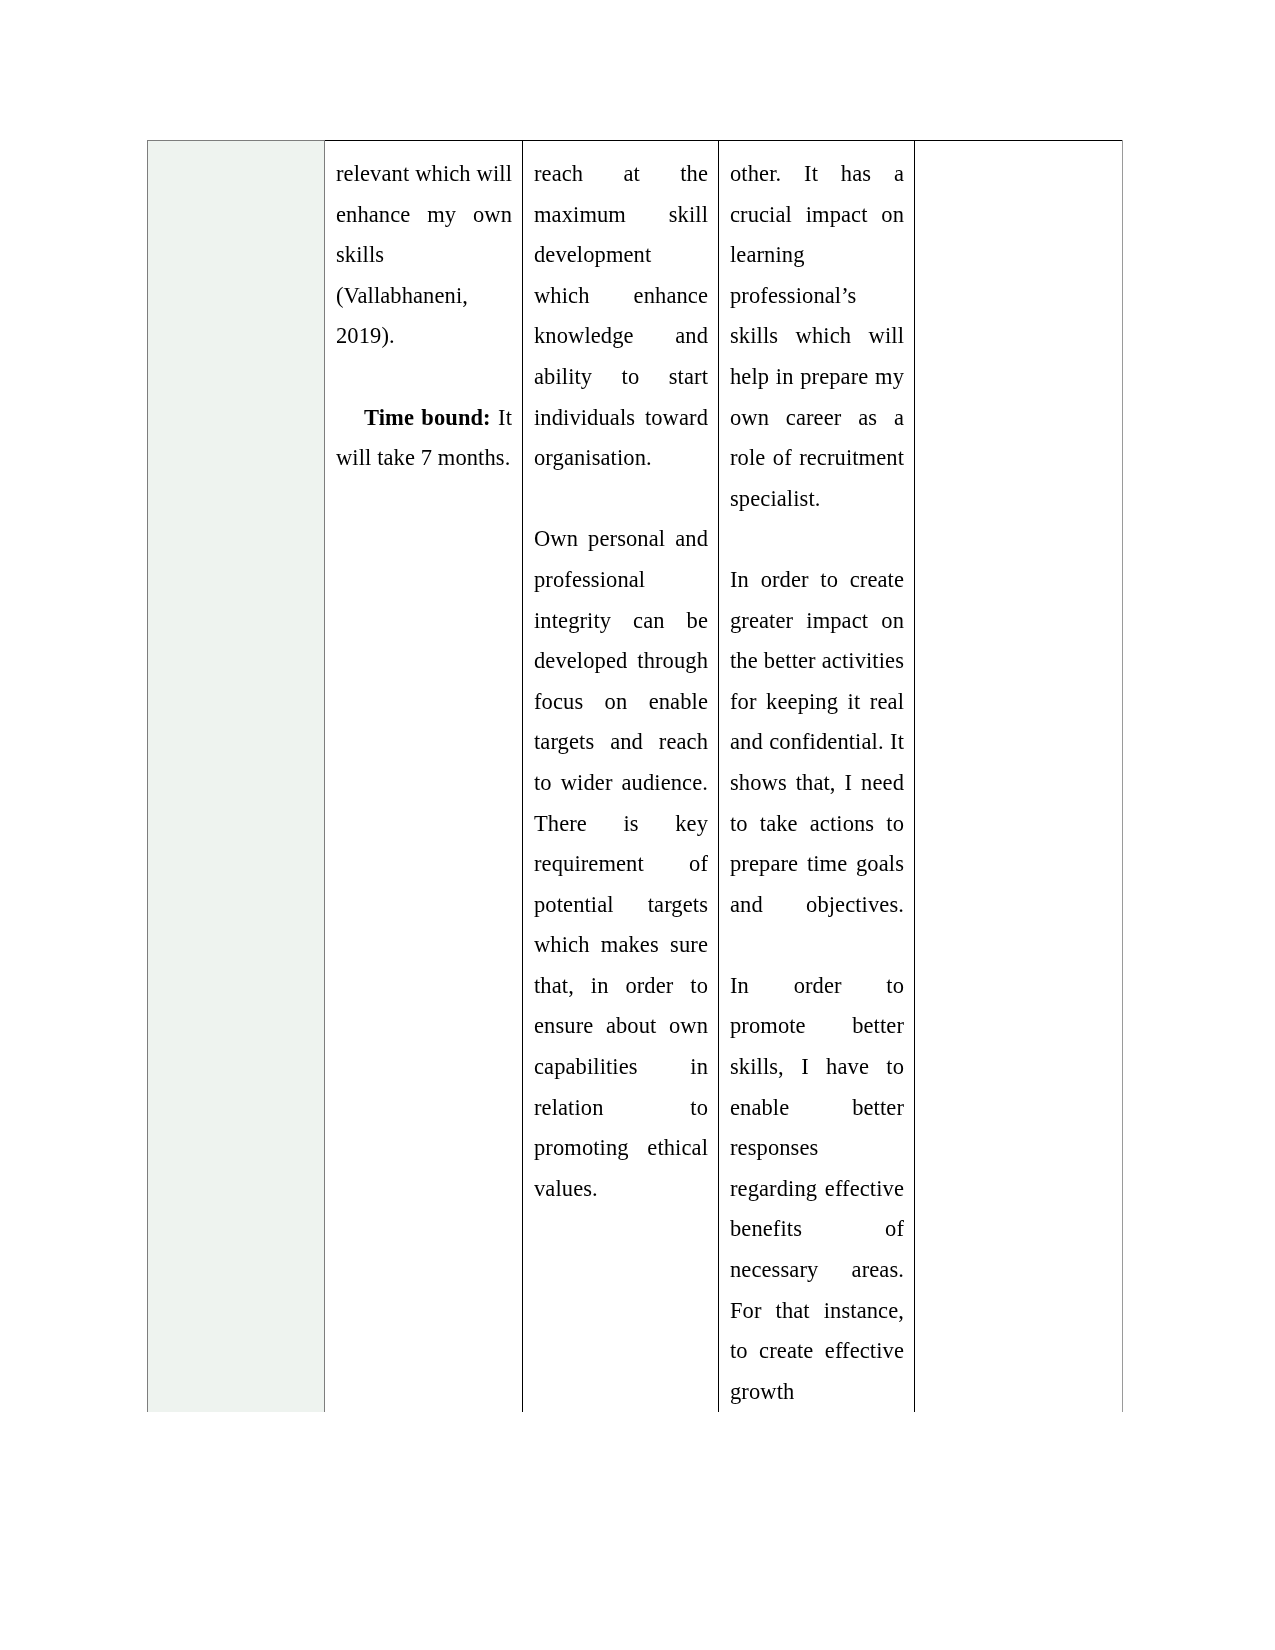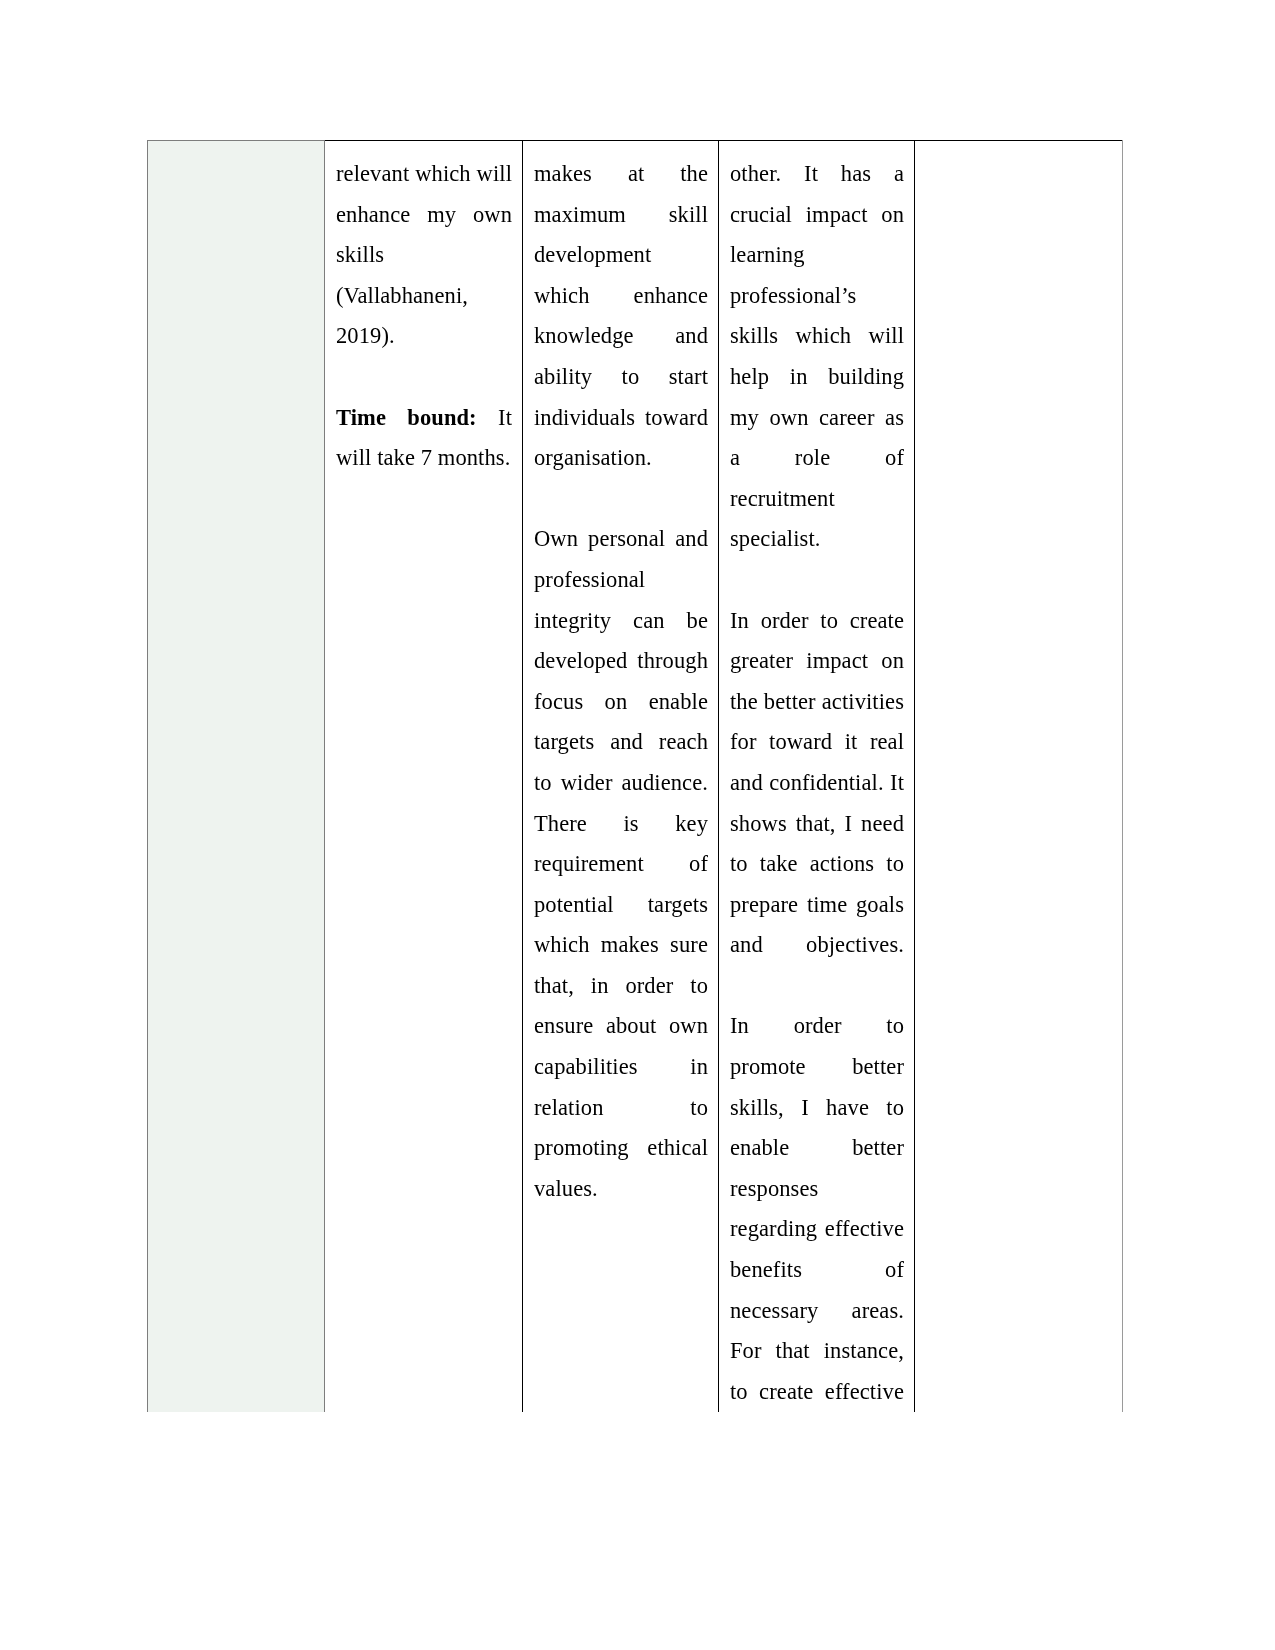--- a/index.html
+++ b/index.html
@@ -92,21 +92,21 @@
   .cell-body p.para::after {
     content: "";
     display: inline-block;
     width: 100%;
   }
 
   .cell-body p.para-end::after {
     content: none;
   }
 
-  b, .bold { font-weight: bold; }
+  b, .bold { font-weight: bold; margin-left: 28px; }
 </style>
 </head>
 <body>
 
 <div class="page">
 
   <table class="doc-table">
     <colgroup>
       <col class="c1">
       <col class="c2">
@@ -123,29 +123,29 @@
 
         <td>
           <div class="cell-body">
             <p class="para">relevant which will enhance my own skills (Vallabhaneni, 2019).</p>
             <p class="para para-end"><span class="bold">Time bound:</span><span> It will take 7 months.</span></p>
           </div>
         </td>
 
         <td>
           <div class="cell-body">
-            <p class="para">makes at the maximum skill development which enhance knowledge and ability to start individuals toward organisation.</p>
+            <p class="para">reach at the maximum skill development which enhance knowledge and ability to start individuals toward organisation.</p>
             <p class="para para-end">Own personal and professional integrity can be developed through focus on enable targets and reach to wider audience. There is key requirement of potential targets which makes sure that, in order to ensure about own capabilities in relation to promoting ethical values.</p>
           </div>
         </td>
 
         <td>
           <div class="cell-body">
-            <p class="para">other. It has a crucial impact on learning professional’s skills which will help in building my own career as a role of recruitment specialist.</p>
-            <p class="para">In order to create greater impact on the better activities for toward it real and confidential. It shows that, I need to take actions to prepare time goals and objectives.</p>
+            <p class="para">other. It has a crucial impact on learning professional’s skills which will help in prepare my own career as a role of recruitment specialist.</p>
+            <p class="para">In order to create greater impact on the better activities for keeping it real and confidential. It shows that, I need to take actions to prepare time goals and objectives.</p>
             <p class="para">In order to promote better skills, I have to enable better responses regarding effective benefits of necessary areas. For that instance, to create effective growth</p>
           </div>
         </td>
 
         <td class="cell-empty-right">
           <div class="cell-body"></div>
         </td>
 
       </tr>
     </tbody>

